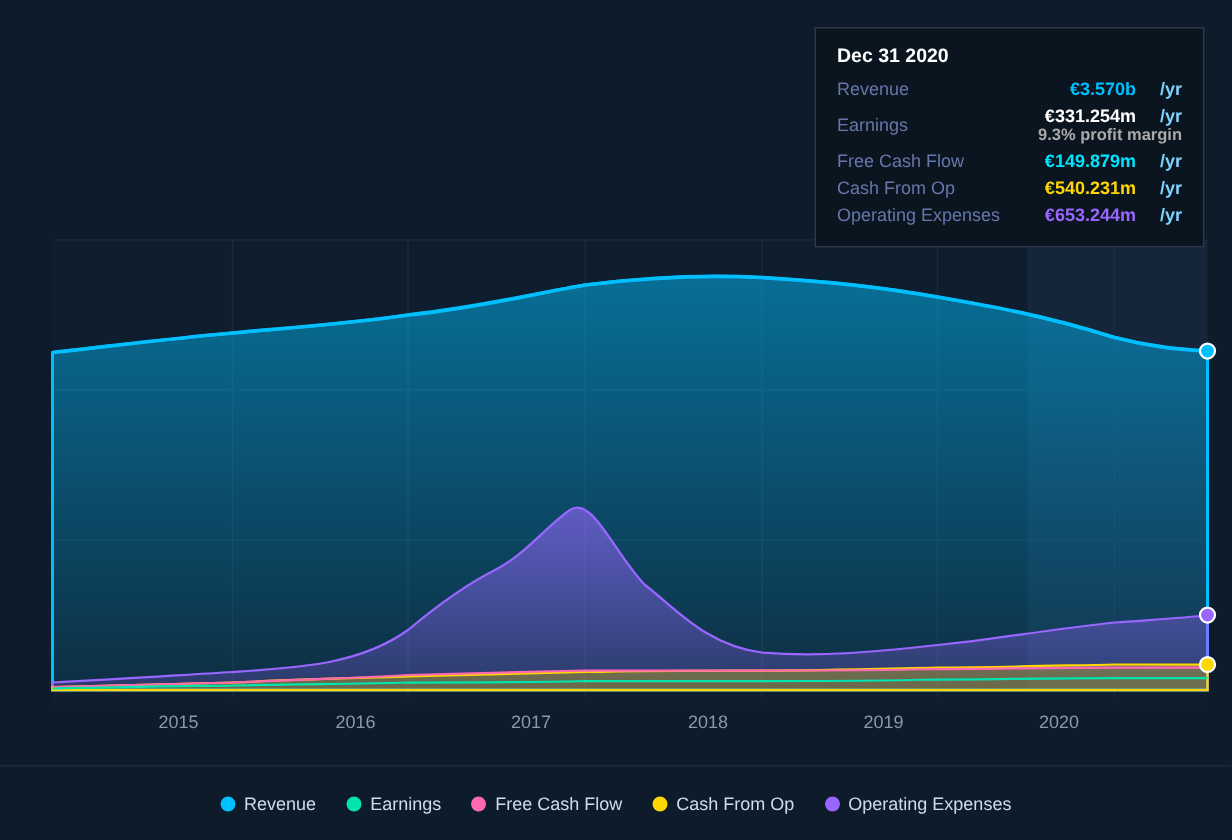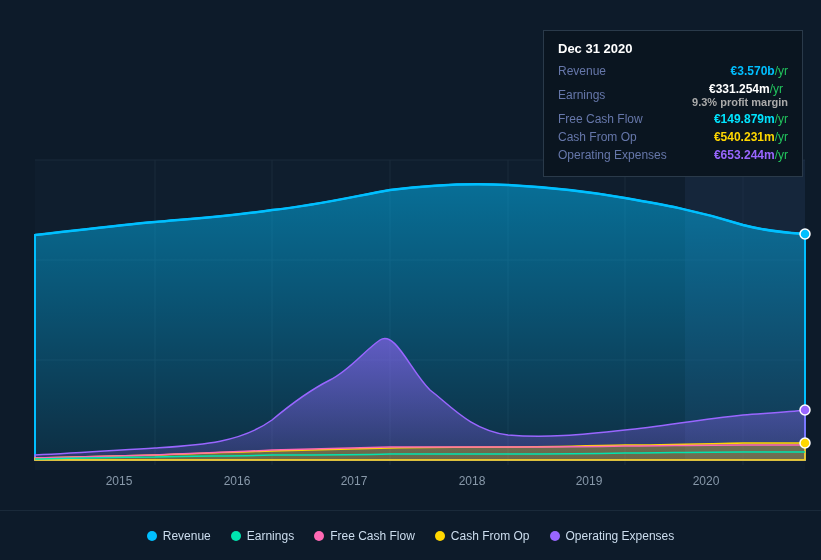--- a/index.html
+++ b/index.html
@@ -22,21 +22,21 @@
 
     .y-label {
       position: absolute;
       left: 10px;
       color: #8899aa;
       font-size: 12px;
     }
 
     .tooltip-box {
       position: absolute;
-      top: 30px;
+      top: 18px;
       right: 18px;
       background: #0a1520;
       border: 1px solid #2a3a4a;
       padding: 10px 14px;
       min-width: 260px;
       z-index: 10;
     }
 
     .tooltip-date {
       color: #ffffff;
@@ -56,35 +56,36 @@
     .tooltip-label {
       color: #6677aa;
     }
 
     .tooltip-value {
       font-weight: bold;
       margin-left: 20px;
     }
 
     .tooltip-value .unit {
-      color: #22c55e;
-      font-weight: normal;
+      color: #7dd3fc;
+      font-weight: bold;
+      padding-left: 16px;
     }
 
     .val-revenue { color: #00bfff; }
     .val-earnings { color: #ffffff; }
     .val-margin { color: #aaaaaa; font-size: 11px; margin-left: 8px; font-weight: bold; }
     .val-fcf { color: #00e5ff; }
     .val-cashop { color: #ffd700; }
     .val-opex { color: #9966ff; }
 
     .earnings-row-wrapper {
       display: flex;
       flex-direction: column;
-      align-items: center;
+      align-items: flex-end;
     }
 
     svg.chart-svg {
       position: absolute;
       top: 0;
       left: 0;
     }
 
     .legend-bar {
       position: absolute;

